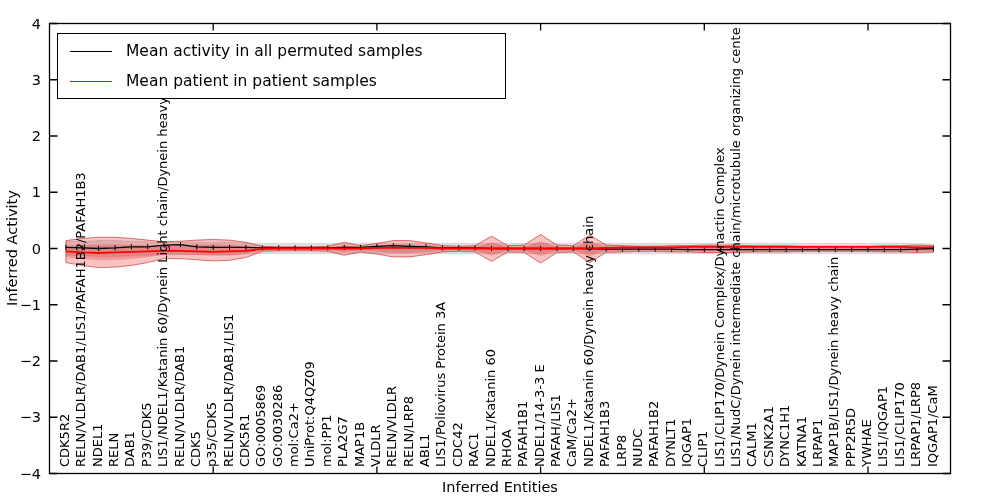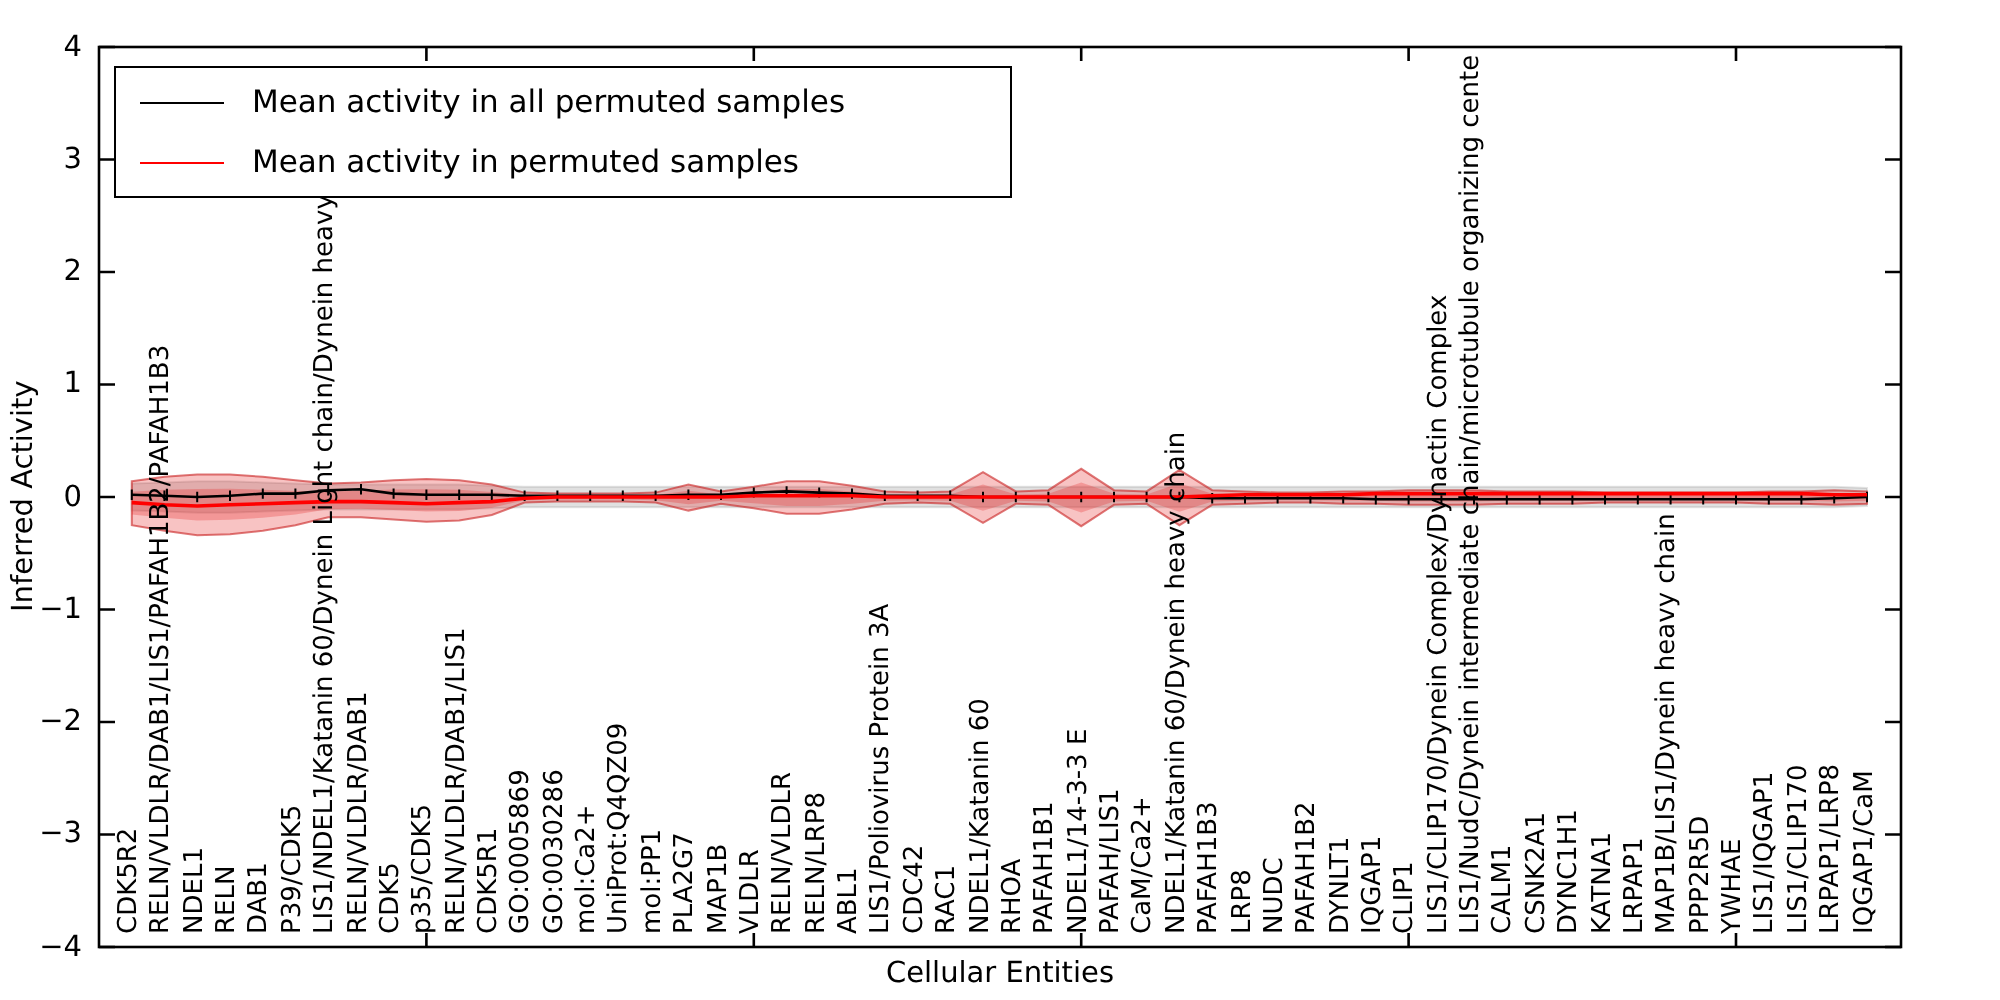--- a/index.html
+++ b/index.html
@@ -115,25 +115,25 @@
       <div class="ytick-label" style="left: 1px; top: 127px;">2</div>
       <div class="ytick-label" style="left: 1px; top: 183.25px;">1</div>
       <div class="ytick-label" style="left: 1px; top: 239.5px;">0</div>
       <div class="ytick-label" style="left: 1px; top: 295.75px;">−1</div>
       <div class="ytick-label" style="left: 1px; top: 352px;">−2</div>
       <div class="ytick-label" style="left: 1px; top: 408.25px;">−3</div>
       <div class="ytick-label" style="left: 1px; top: 464.5px;">−4</div>
     </div>
 
   <div class="ylabel">Inferred Activity</div>
-  <div class="xaxis-label">Cellular Entities</div>
+  <div class="xaxis-label">Inferred Entities</div>
 
   <div id="legend">
     <div class="legend-row">
       <span class="legend-swatch" id="swatch-0" style="border-top-color: rgb(0, 0, 0);"></span>
       <span class="legend-text">Mean activity in all permuted samples</span>
     </div>
     <div class="legend-row">
       <span class="legend-swatch" id="swatch-1" style="border-top-color: rgb(255, 0, 0);"></span>
-      <span class="legend-text">Mean activity in permuted samples</span>
+      <span class="legend-text">Mean patient in patient samples</span>
     </div>
   </div>
 </div>
 
 </body></html>

